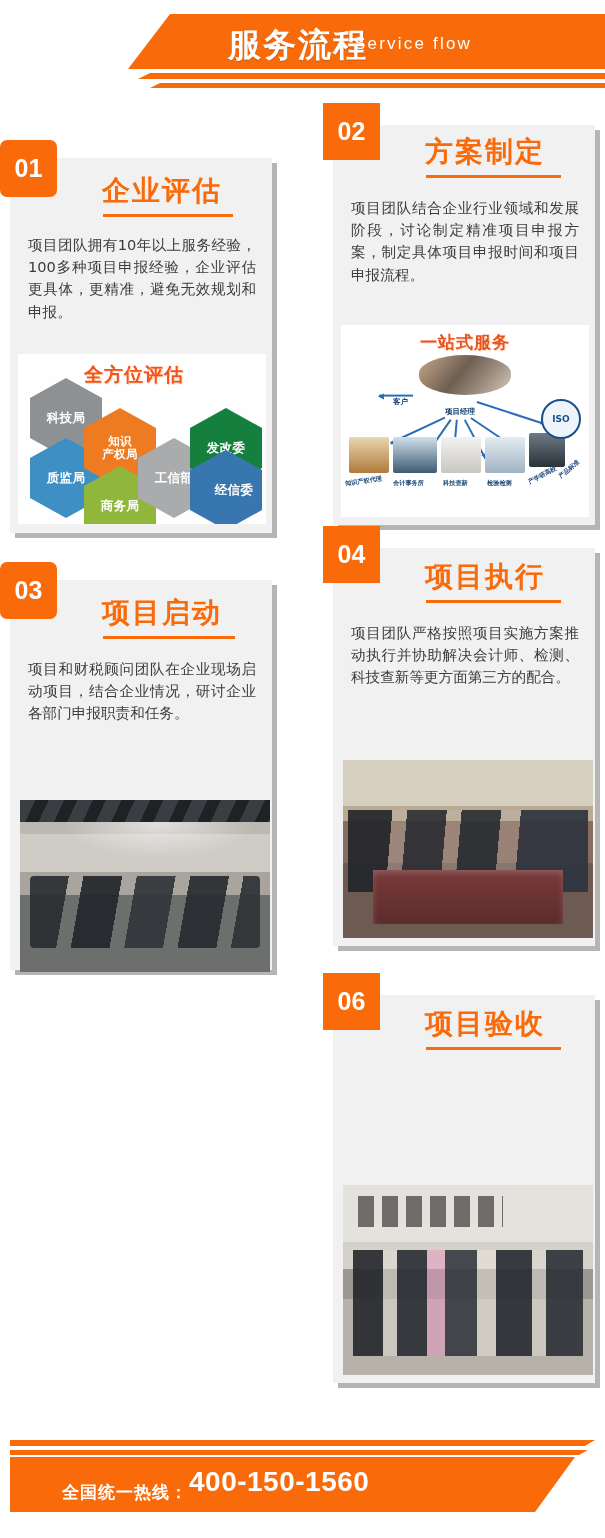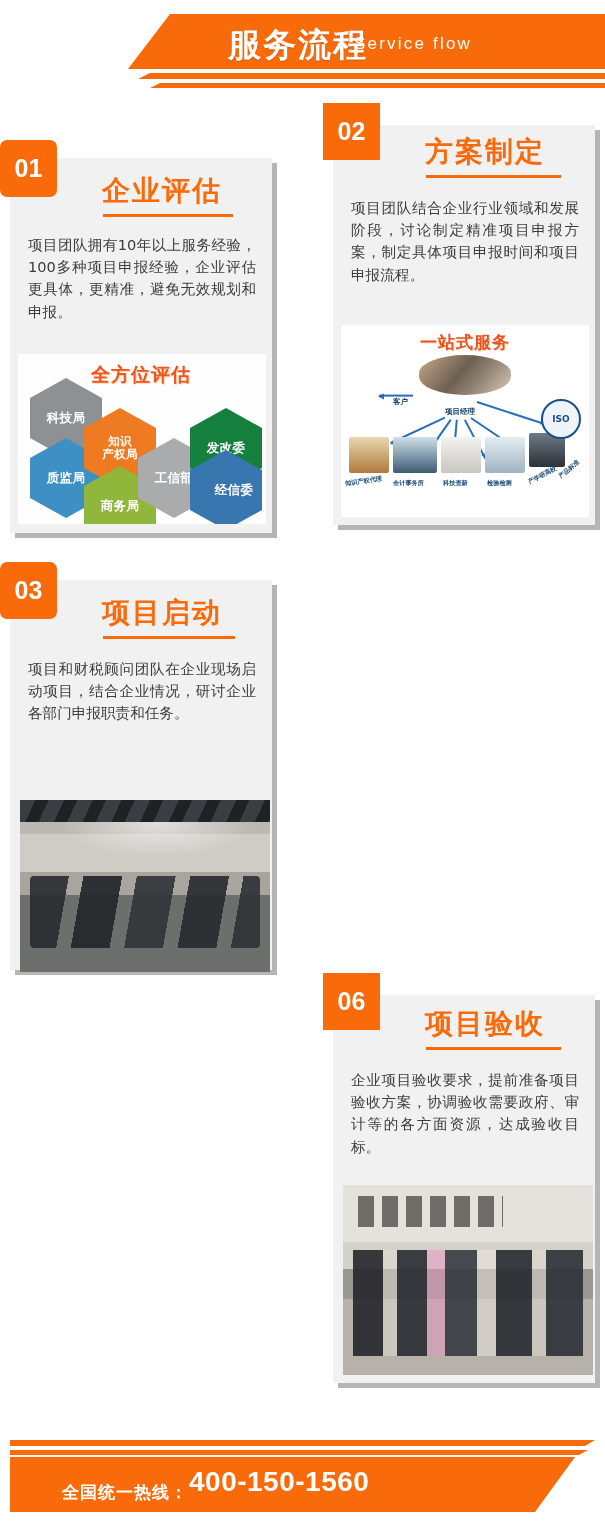--- a/index.html
+++ b/index.html
@@ -228,21 +228,21 @@
   </div>
 
   <div class="card" style="left:10px; top:158px; width:262px; height:375px;">
     <div class="card-body"></div>
     <div class="badge left-out">01</div>
     <div class="card-title" style="left:92px; top:14px;">企业评估</div>
     <div class="title-rule" style="left:93px; top:56px; width:130px;"></div>
     <div class="card-text" style="left:18px; top:76px; width:228px;">项目团队拥有10年以上服务经验，100多种项目申报经验，企业评估更具体，更精准，避免无效规划和申报。</div>
 
     <div class="hexwrap" style="left:8px; top:196px; width:248px; height:170px;">
-      <div class="hexttl" style="left:73px; top:8px;">全方位评估</div>
+      <div class="hexttl" style="left:66px; top:8px;">全方位评估</div>
       <div class="hex" style="left:12px; top:24px; background:#8E9194;">
           <span>科技局</span>
         </div>
       <div class="hex" style="left:12px; top:84px; background:#3E8FC4;">
           <span>质监局</span>
         </div>
       <div class="hex" style="left:66px; top:54px; background:#EE7A21; font-size:11.5px;">
           <span style="white-space:pre-line;">知识
 产权局</span>
         </div>
@@ -300,28 +300,35 @@
 
   <div class="card" style="left:10px; top:580px; width:262px; height:390px;">
     <div class="card-body"></div>
     <div class="badge left-out">03</div>
     <div class="card-title" style="left:92px; top:14px;">项目启动</div>
     <div class="title-rule" style="left:93px; top:56px; width:132px;"></div>
     <div class="card-text" style="left:18px; top:78px; width:228px;">项目和财税顾问团队在企业现场启动项目，结合企业情况，研讨企业各部门申报职责和任务。</div>
     <div class="photo ph-meeting" style="left:10px; top:220px; width:250px; height:172px;"></div>
   </div>
 
+  <div class="card" style="left:333px; top:548px; width:262px; height:398px;">
+    <div class="card-body"></div>
+    <div class="badge right-out">04</div>
+    <div class="card-title" style="left:92px; top:10px;">项目执行</div>
+    <div class="title-rule" style="left:93px; top:52px; width:135px;"></div>
+    <div class="card-text" style="left:18px; top:74px; width:228px;">项目团队严格按照项目实施方案推动执行并协助解决会计师、检测、科技查新等更方面第三方的配合。</div>
+    <div class="photo ph-desk" style="left:10px; top:212px; width:250px; height:178px;"></div>
+  </div>
 
 
   <div class="card" style="left:333px; top:995px; width:262px; height:388px;">
     <div class="card-body"></div>
     <div class="badge right-out">06</div>
     <div class="card-title" style="left:92px; top:10px;">项目验收</div>
     <div class="title-rule" style="left:93px; top:52px; width:135px;"></div>
-    <div class="card-text" style="left:18px; top:74px; width:228px;">企业项目验收要求，提前准备项目验收方案，协调验收需要政府、审计等的各方面资源，达成验收目标。</div>
     <div class="photo ph-board" style="left:10px; top:190px; width:250px; height:190px;"></div>
   </div>
 
   <div>
     <div class="foot-line-a"></div>
     <div class="foot-line-b"></div>
     <div class="foot-bar"></div>
     <span class="foot-label">全国统一热线：</span>
     <span class="foot-phone">400-150-1560</span>
   </div>

